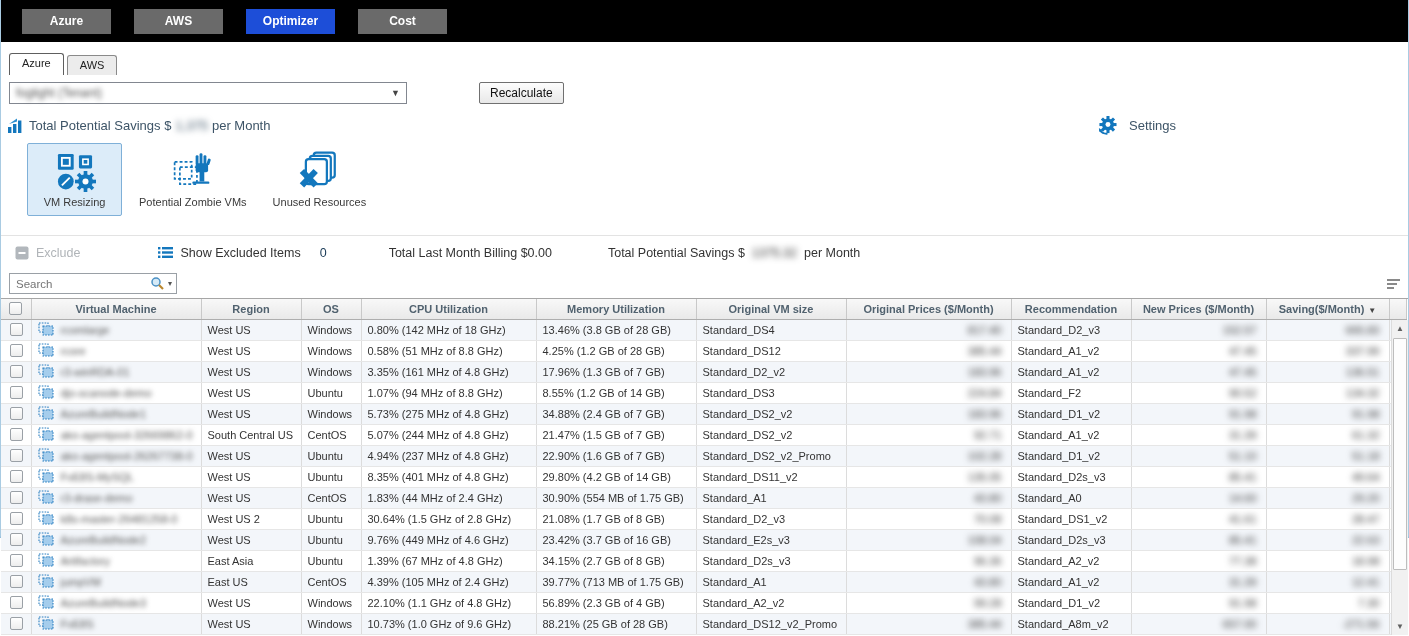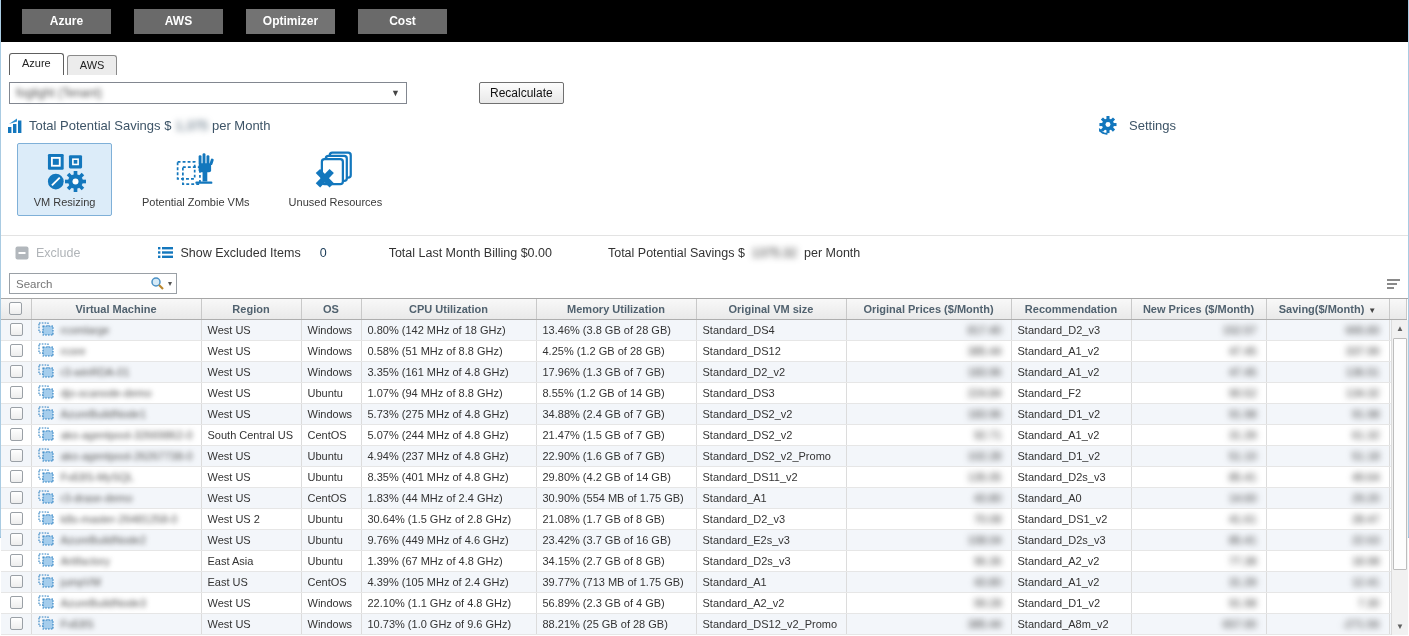--- a/index.html
+++ b/index.html
@@ -5,21 +5,21 @@
   * { margin:0; padding:0; box-sizing:border-box; }
   html,body { width:1409px; height:636px; overflow:hidden; background:#fff;
     font-family:"Liberation Sans", sans-serif; cursor:default; }
   .frame { width:1409px; height:538px; border-left:1px solid #a9cbe2; border-right:1px solid #a9cbe2;
     border-bottom:2px solid #8fb9d8; background:#fff; position:relative; }
 
   
   .topbar { height:42px; background:#000; display:flex; align-items:center; padding-left:21px; gap:23px; }
   .topbtn { width:89px; height:25px; background:#6a6a6a; color:#fff; font-size:12px; font-weight:bold;
     display:flex; align-items:center; justify-content:center; cursor:pointer; }
-  .topbtn.active { background:#737373; }
+  .topbtn.active { background:#1d4ed8; }
 
   
   .tabs-row { display:flex; align-items:flex-end; padding-left:8px; margin-top:11px; height:22px; }
   .tab { border:1px solid #8a8a8a; border-bottom:none; border-radius:3px 3px 0 0; padding:3px 12px 3px 12px;
     font-size:11px; color:#222; background:#ececec; margin-right:3px; cursor:pointer; height:20px; }
   .tab.active { background:#fff; height:22px; border-color:#5e5e5e; position:relative; z-index:2; }
 
   
   .combo-row { display:flex; align-items:center; margin-top:7px; padding-left:8px; }
   .combo { width:398px; height:22px; border:1px solid #828790; background:#fff; display:flex;
@@ -27,21 +27,21 @@
   .combo .arrow { font-size:9px; color:#444; }
   .recalc { margin-left:72px; height:22px; padding:0 10px; font-size:12px; color:#111;
     background:linear-gradient(#fdfdfd,#e8e8e8); border:1px solid #707070; border-radius:2px; cursor:pointer; }
 
   
   .summary-row { display:flex; align-items:center; margin-top:12px; padding:0 14px 0 6px; justify-content:space-between; }
   .sumleft { display:flex; align-items:center; gap:4px; font-size:13px; color:#3d5467; }
   .settings { display:flex; align-items:center; gap:12px; font-size:13px; color:#3d5467; cursor:pointer; margin-right:218px; }
 
   
-  .cat-row { display:flex; align-items:flex-start; gap:21px; margin-top:8px; padding-left:16px; height:90px; }
+  .cat-row { display:flex; align-items:flex-start; gap:8px; margin-top:8px; padding-left:26px; height:90px; }
   .catbtn { min-width:95px; padding:6px 8px 5px 8px; border:1px solid transparent; border-radius:2px;
     display:flex; flex-direction:column; align-items:center; gap:4px; cursor:pointer; }
   .catbtn.selected { background:#dcecf9; border-color:#7fb0d8; }
   .catlabel { font-size:11px; color:#3a3a3a; text-align:center; line-height:1.25; max-width:110px; }
 
   .divider { border-top:1px solid #e3e3e3; margin-top:2px; }
 
   
   .toolbar { display:flex; align-items:center; height:33px; padding-left:14px; font-size:12.5px; color:#333; }
   .tool-item { display:flex; align-items:flex-start; gap:7px; }

